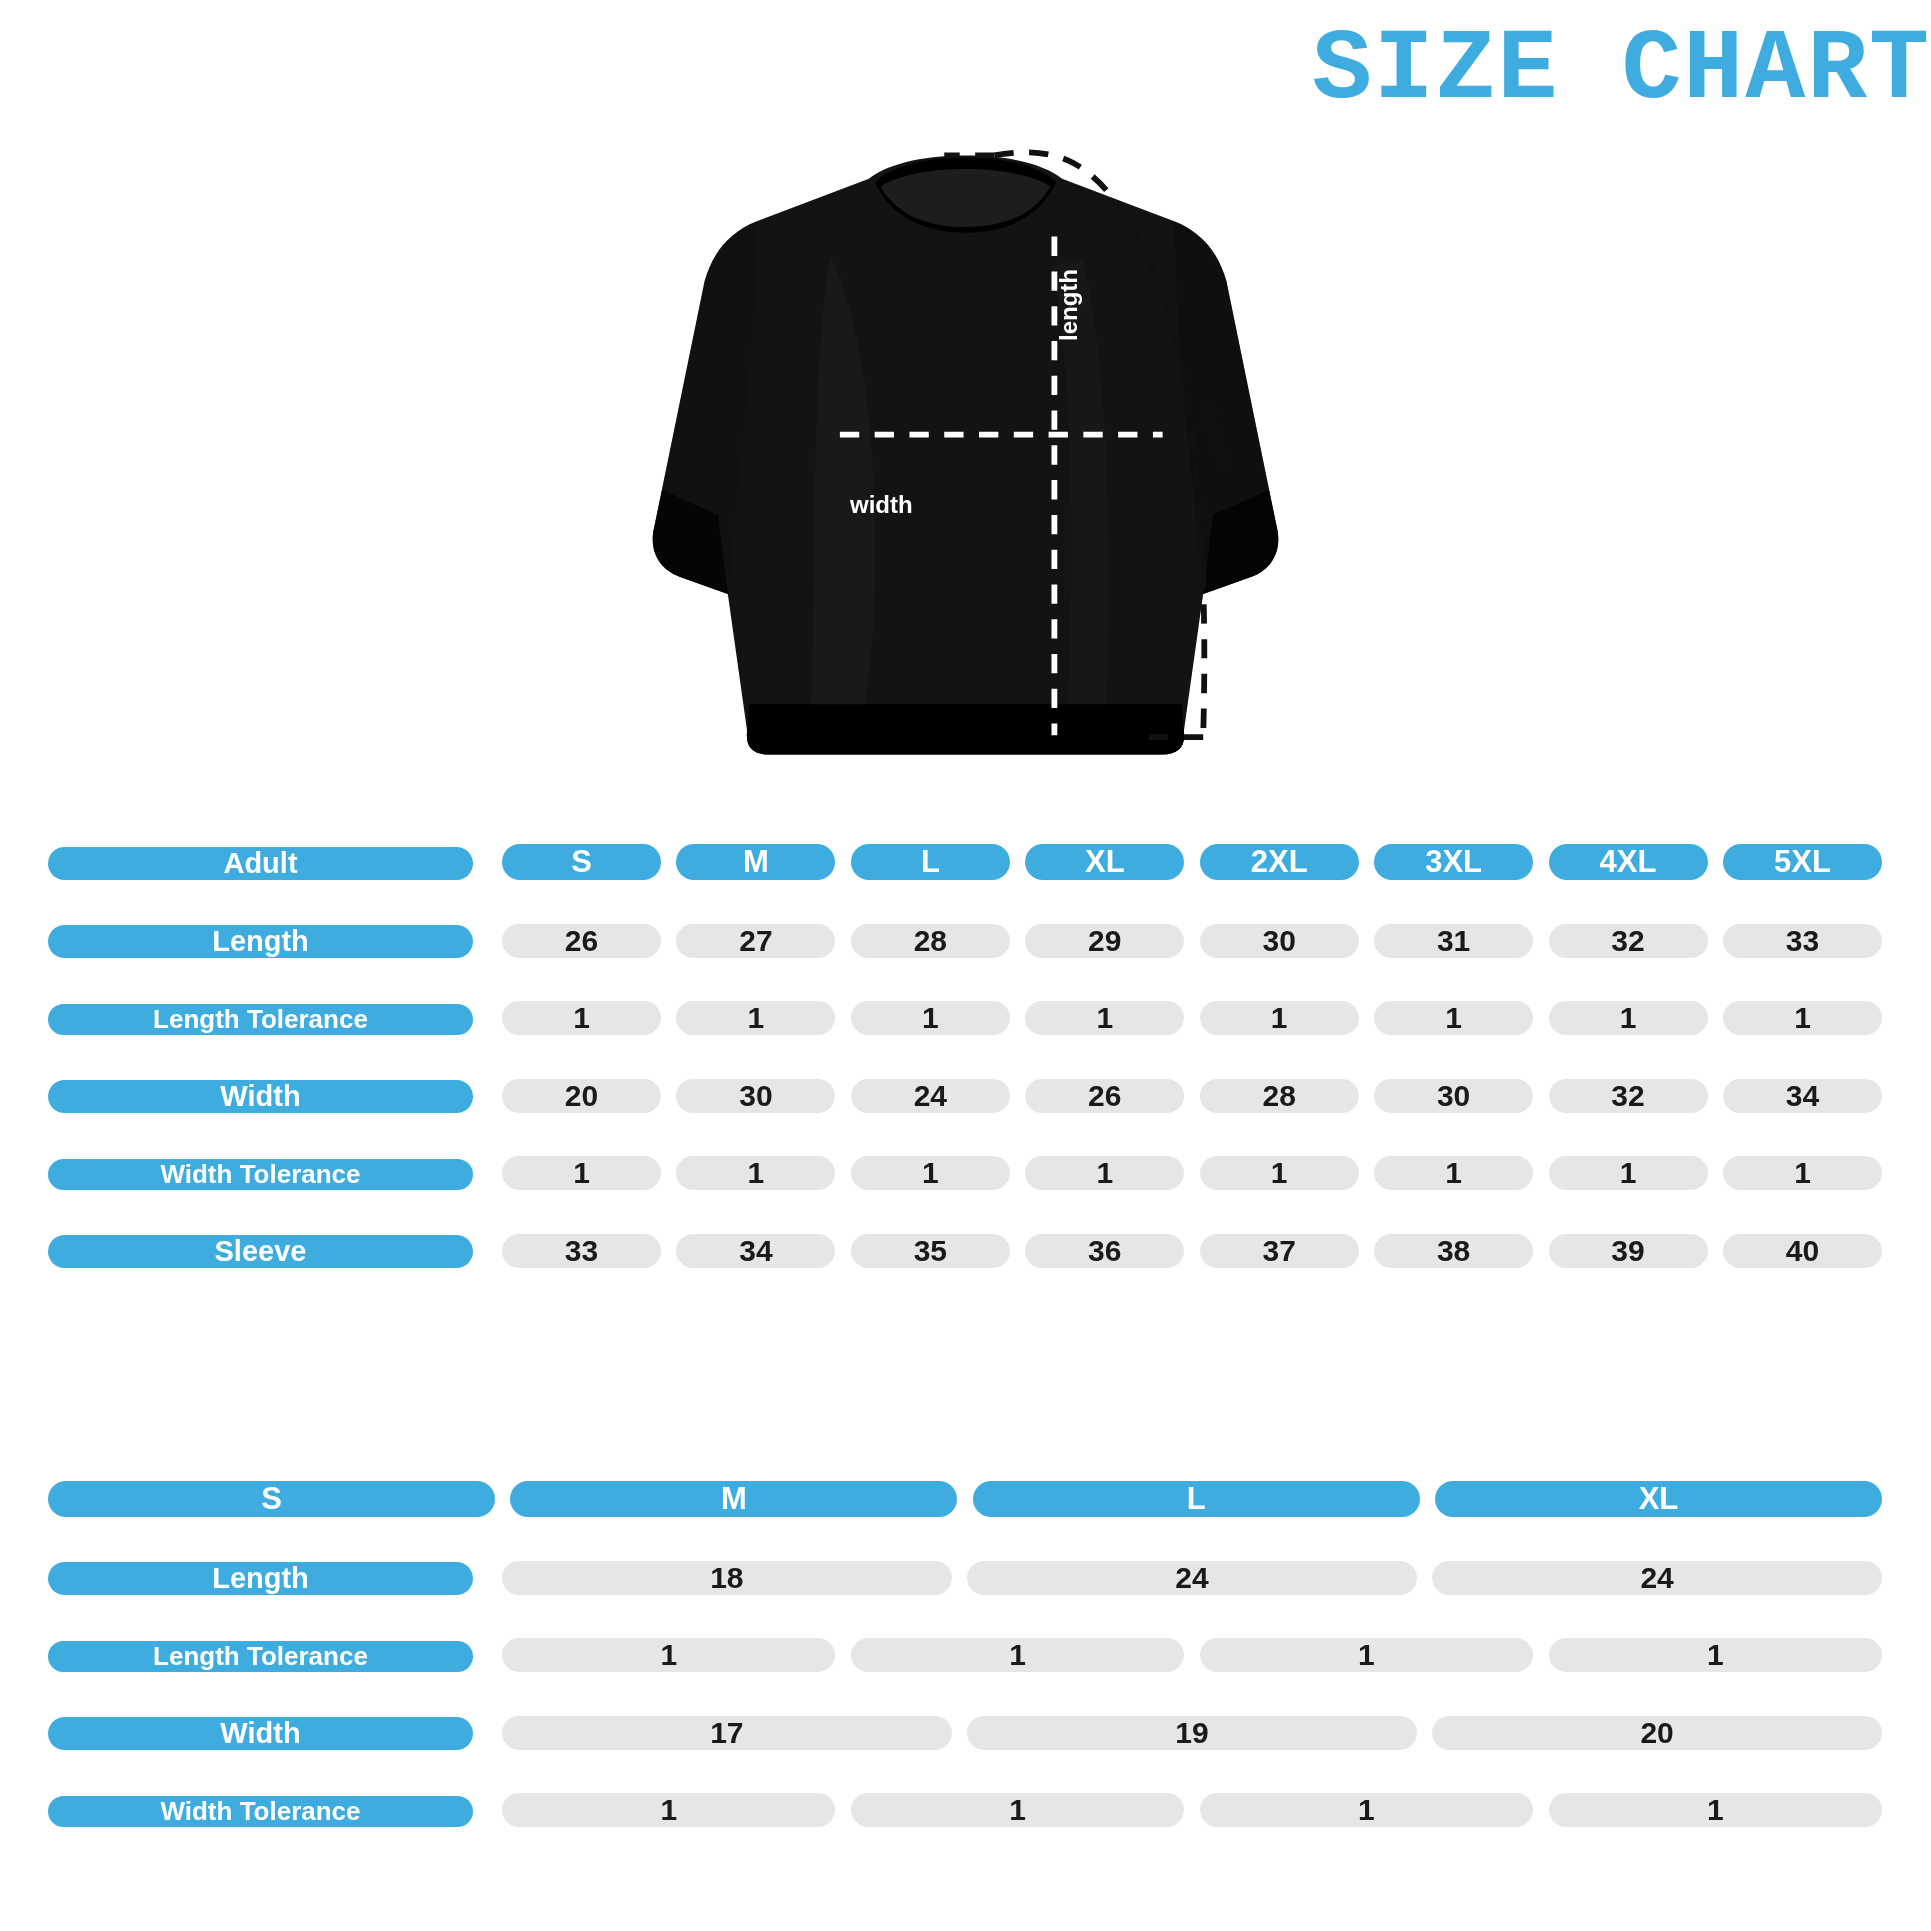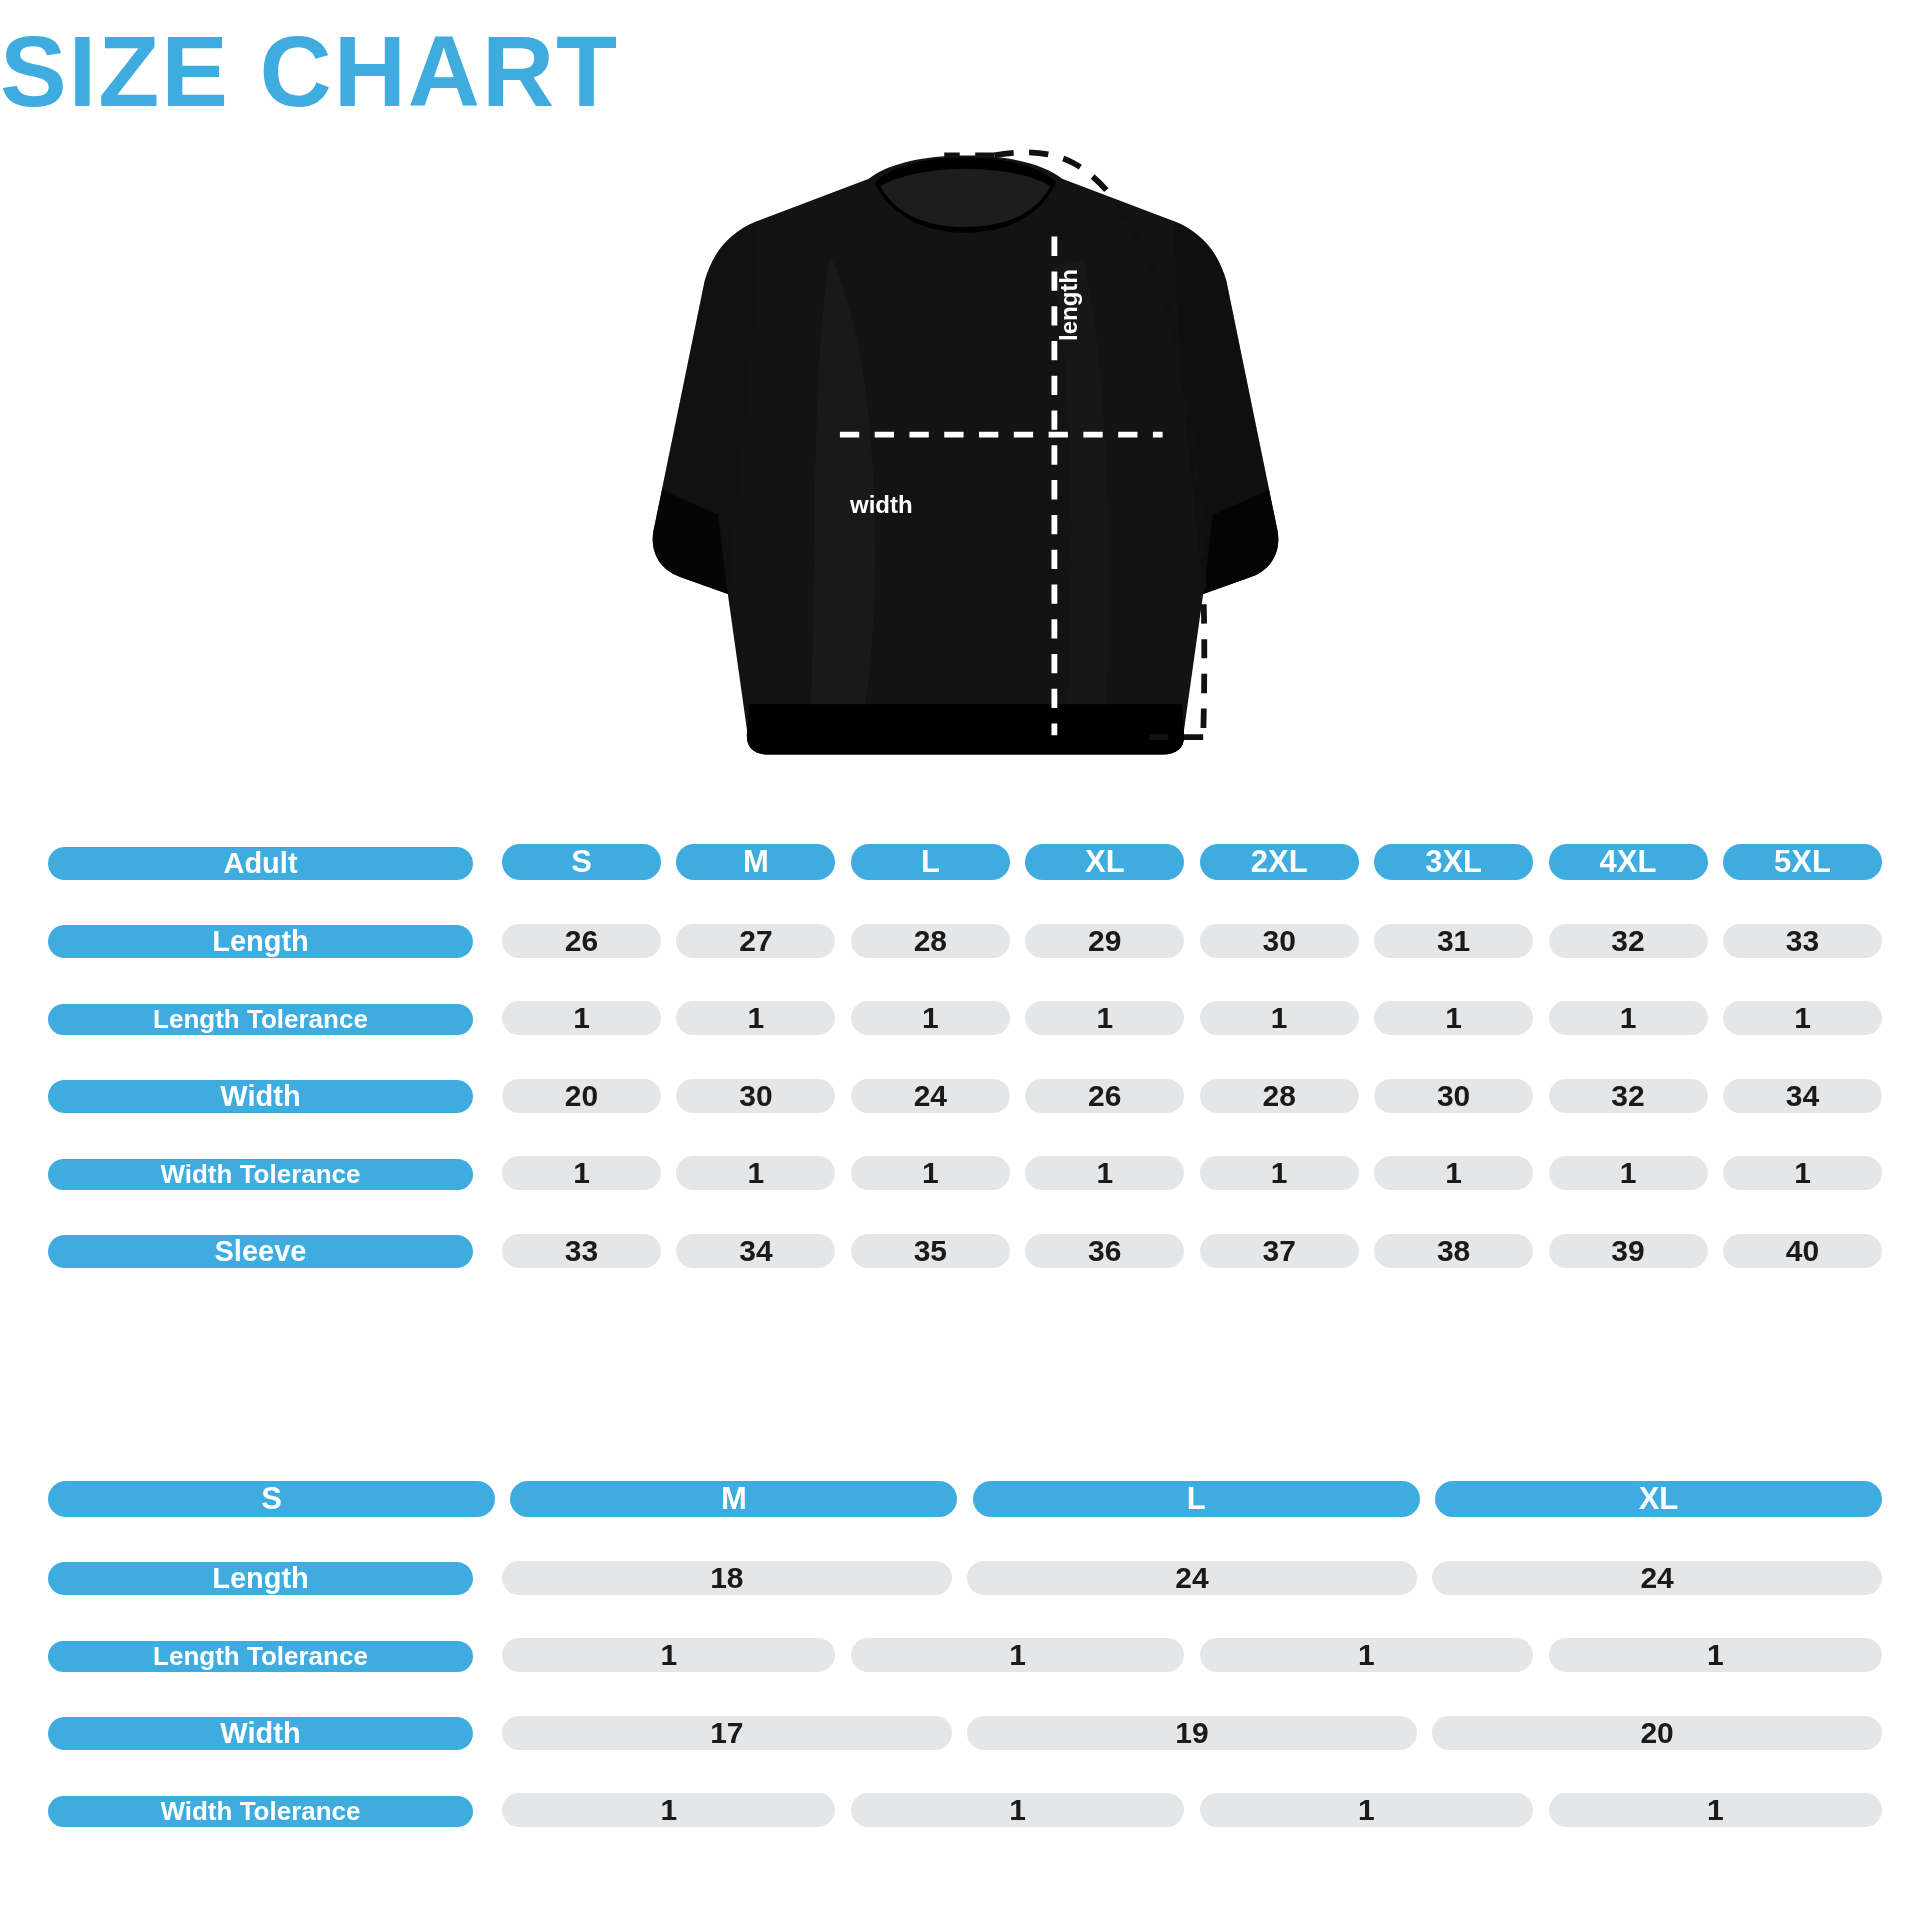--- a/index.html
+++ b/index.html
@@ -16,28 +16,28 @@
   }
   .page {
     width: 1931px;
     height: 1931px;
     position: relative;
     box-sizing: border-box;
   }
 
   
   .title {
-    text-align: left;
+    text-align: right;
     color: #3eacdf;
     font-size: 100px;
     font-weight: bold;
     letter-spacing: 1.9px;
     line-height: 1;
     padding-top: 21px;
-    font-family: Liberation Sans, sans-serif;
+    font-family: Liberation Mono, monospace;
   }
 
   
   .garment-area {
     position: relative;
     width: 1931px;
     height: 676px;
     margin-top: 9.7px;
   }
   .garment-wrap {

